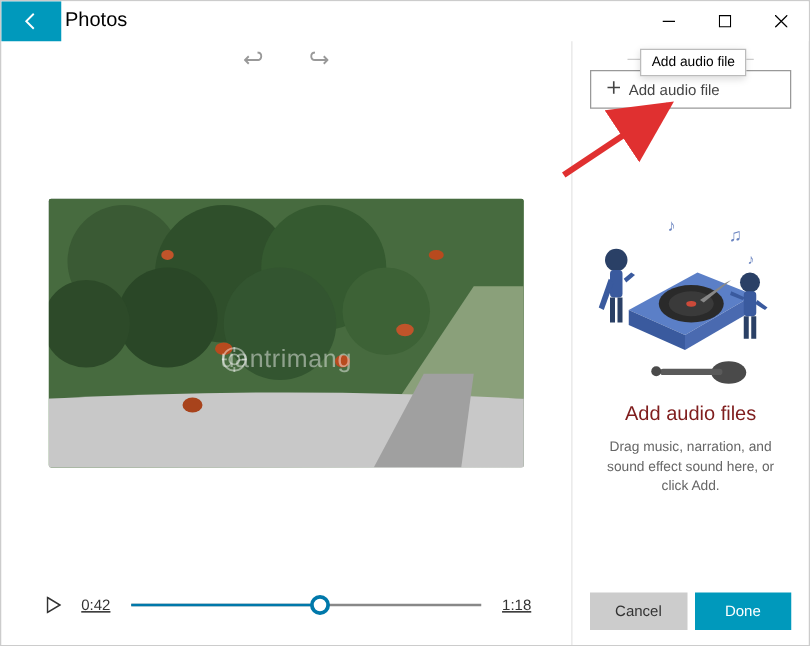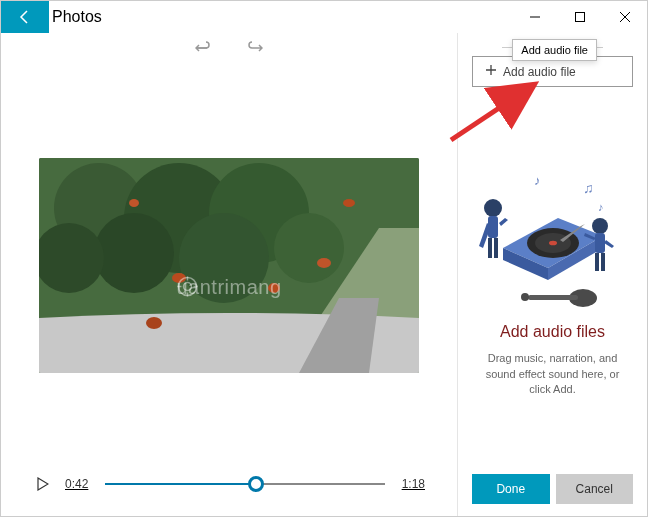--- a/index.html
+++ b/index.html
@@ -180,22 +180,22 @@
           </g>
           <text x="56" y="22" font-size="13" fill="#6a84c0">♪</text>
           <text x="105" y="30" font-size="14" fill="#6a84c0">♫</text>
           <text x="120" y="48" font-size="11" fill="#6a84c0">♪</text>
         </svg>
       </div>
       <div class="panel-heading">Add audio files</div>
       <div class="panel-sub">Drag music, narration, and sound effect sound here, or click Add.</div>
     </div>
     <div class="bottom-buttons">
+      <button class="btn btn-secondary">Cancel</button>
       <button class="btn btn-primary">Done</button>
-      <button class="btn btn-secondary">Cancel</button>
     </div>
   </div>
 </div>
 
 <div class="tooltip">Add audio file</div>
 
 <svg class="anno-arrow" width="110" height="72">
   <defs>
     <marker id="ah" markerWidth="12" markerHeight="12" refX="9" refY="5" orient="auto">
       <path d="M0 0 L10 5 L0 10 Z" fill="#e03030"></path>

